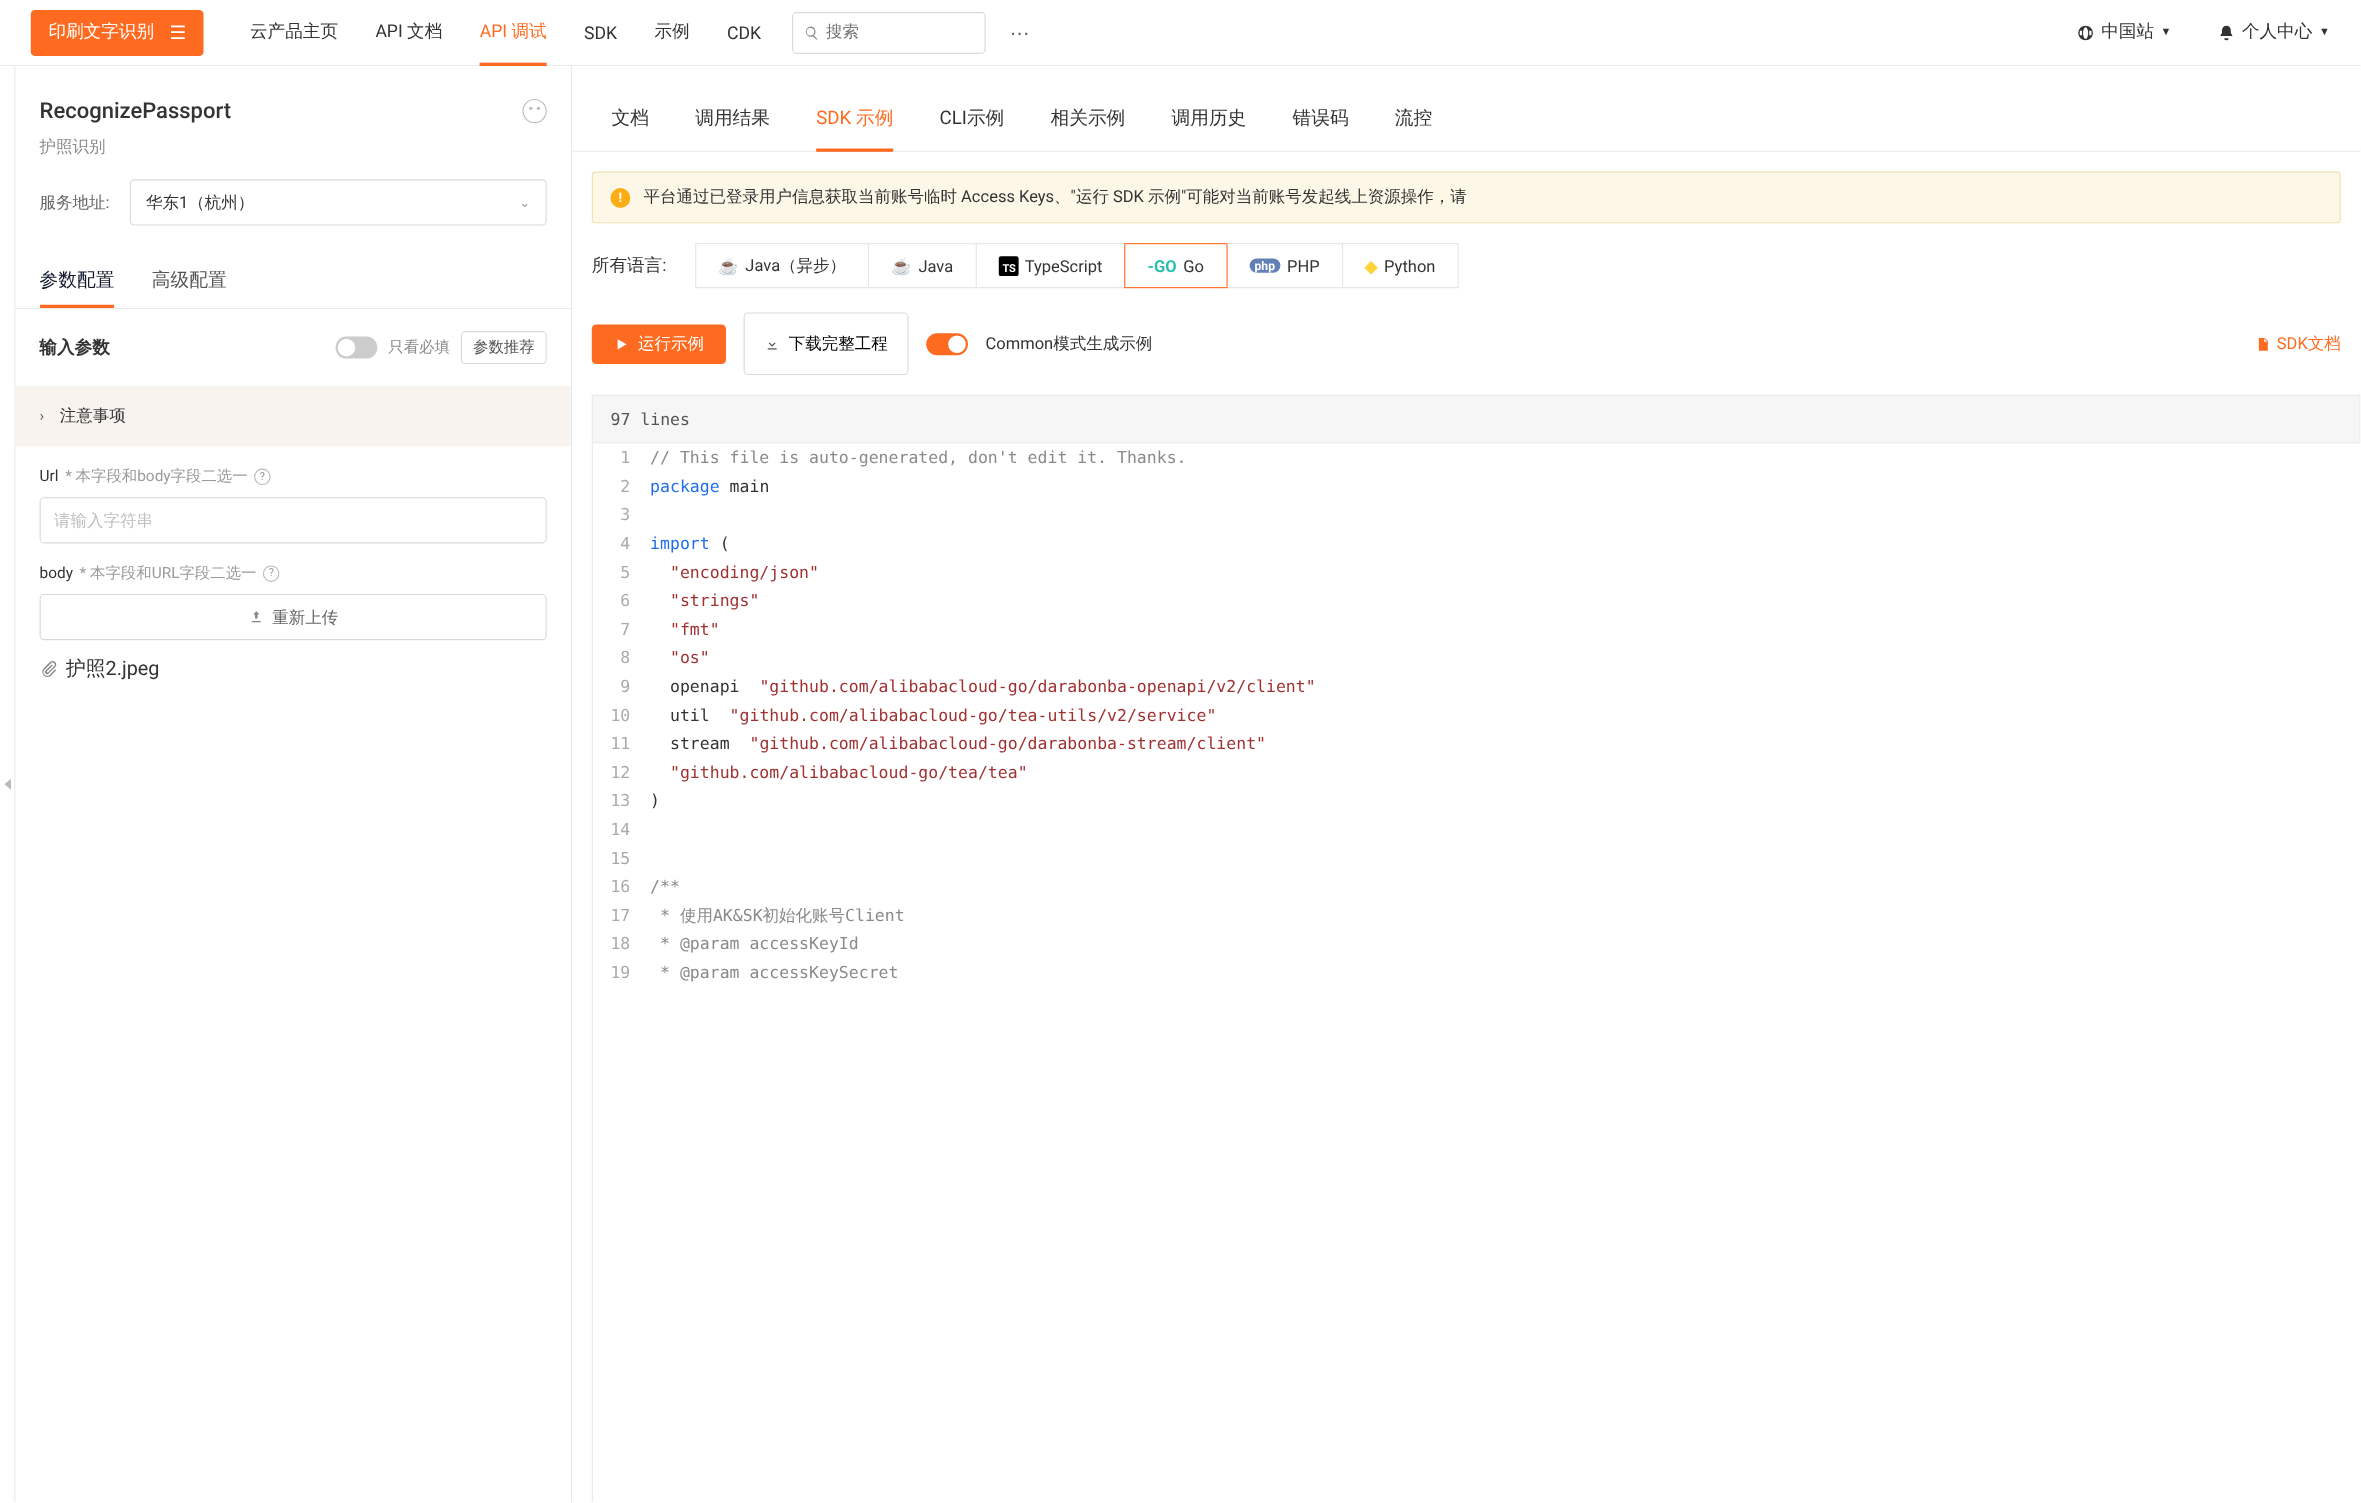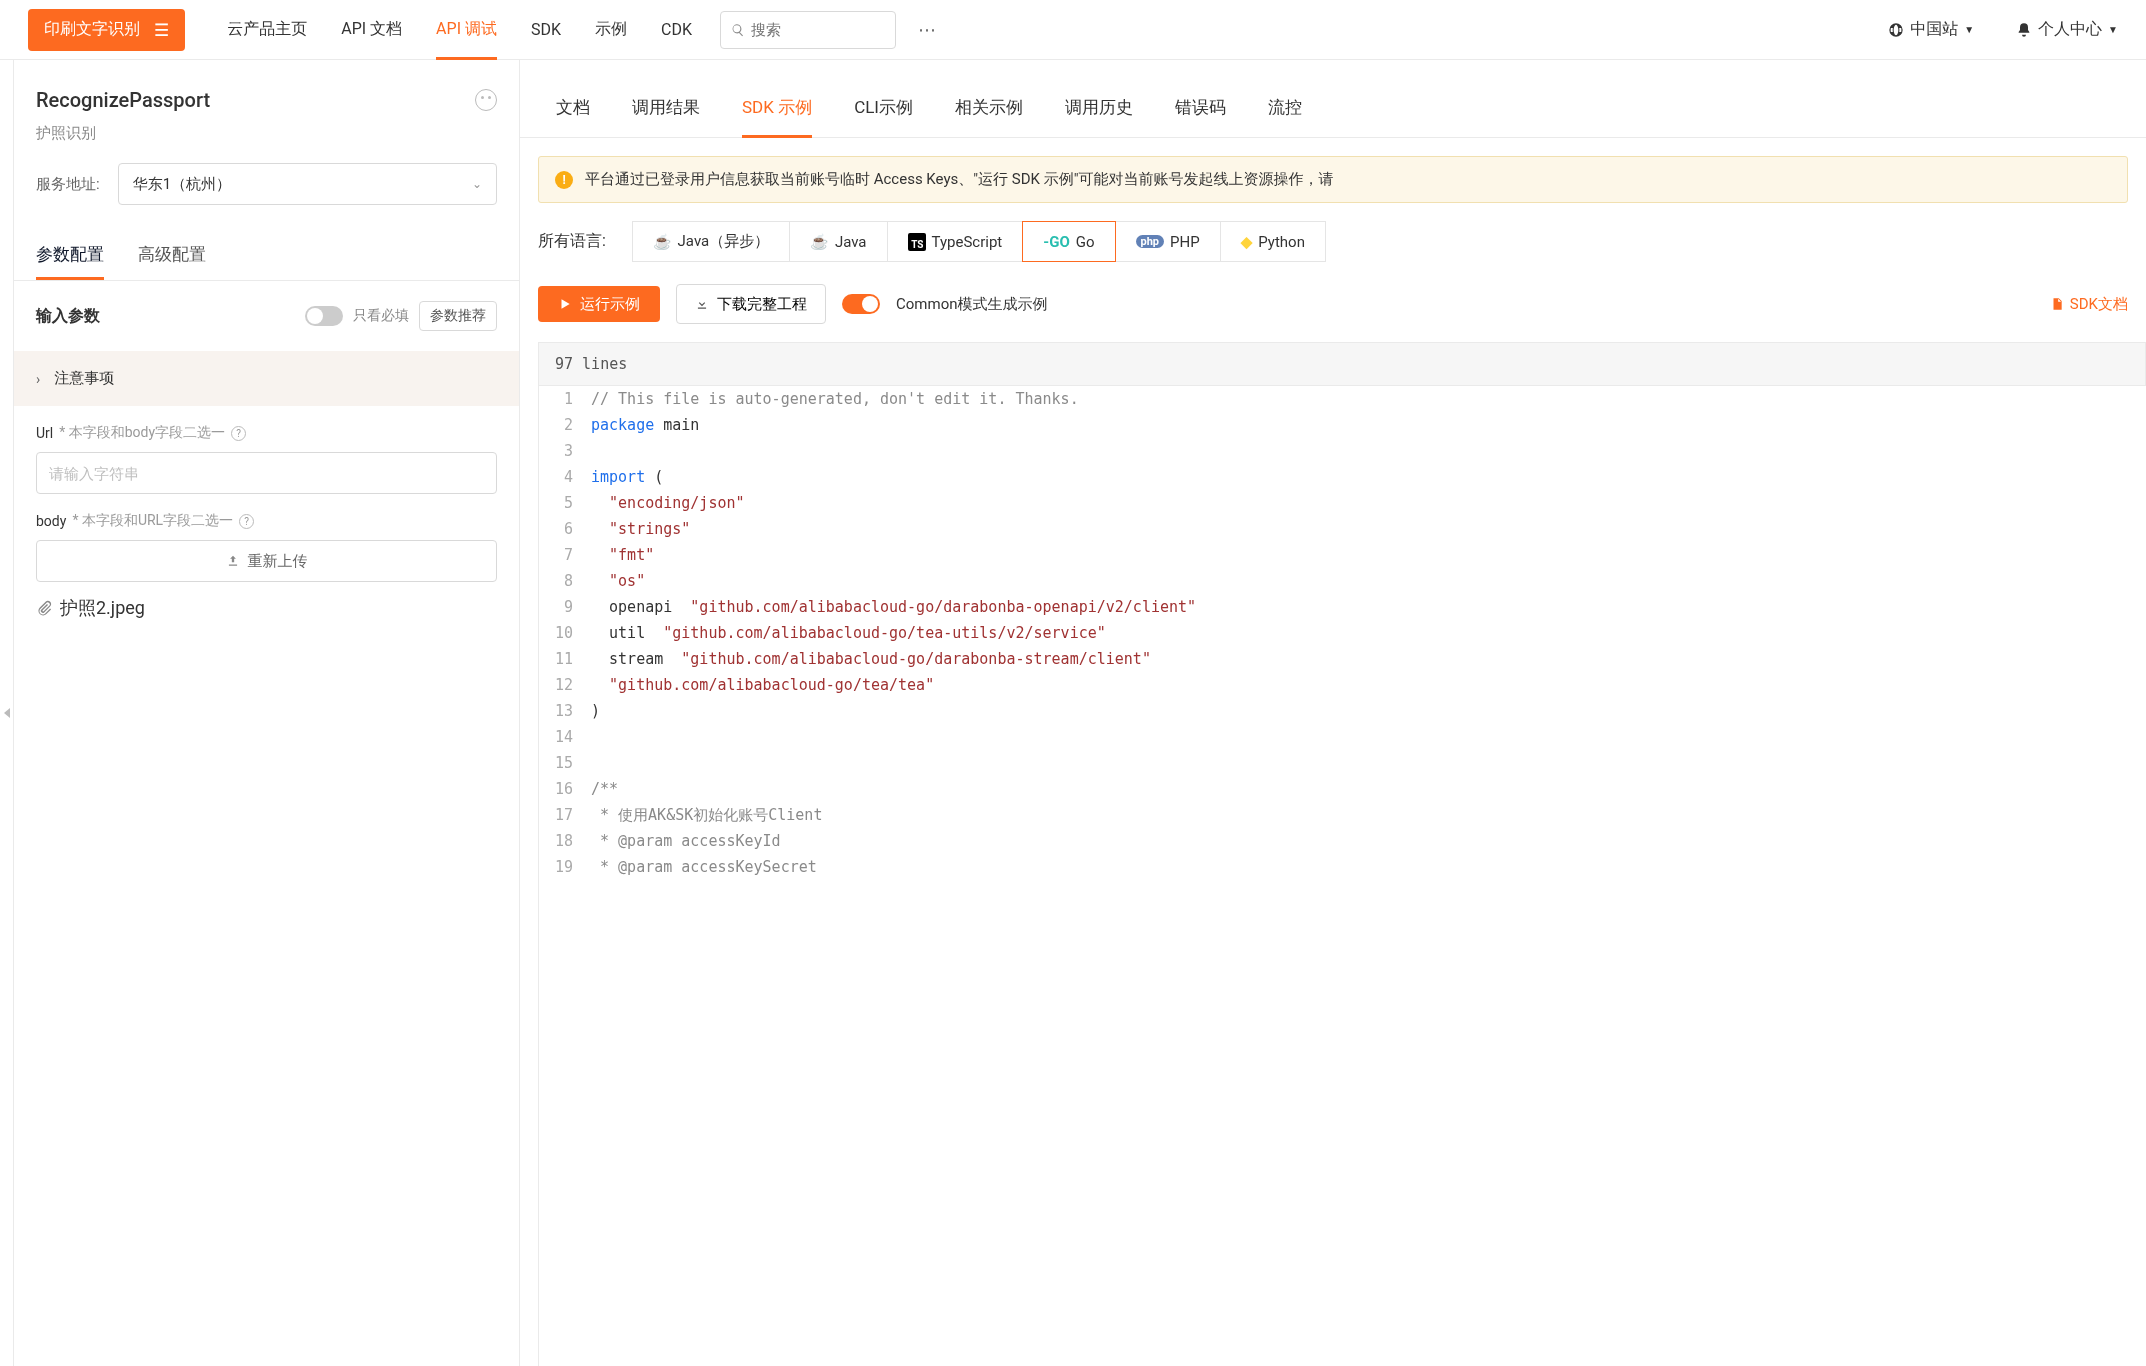--- a/index.html
+++ b/index.html
@@ -21,21 +21,21 @@
     .region-switch svg,.user-center svg{width:16px;height:16px;fill:#333}
     .caret{font-size:10px}
     
     .main{display:flex;height:calc(100vh - 60px)}
     .left-rail{width:14px;background:#fff;border-right:1px solid #eaeaea;display:flex;align-items:center;justify-content:center;cursor:pointer}
     .left-rail::after{content:"";width:0;height:0;border-top:5px solid transparent;border-bottom:5px solid transparent;border-right:6px solid #bbb}
     .left-panel{width:506px;border-right:1px solid #eaeaea;overflow:auto}
     .right-panel{flex:1;min-width:0;overflow:hidden;display:flex;flex-direction:column}
     
     .api-head{padding:28px 22px 20px}
-    .api-title-row{display:flex;align-items:center;justify-content:space-between}
+    .api-title-row{display:flex;align-items:flex-end;justify-content:space-between}
     .api-title{font-size:20px;font-weight:500}
     .face-icon{width:22px;height:22px;border:1.6px solid #bbb;border-radius:50%;position:relative}
     .face-icon::before,.face-icon::after{content:"";position:absolute;width:3px;height:3px;background:#bbb;border-radius:50%;top:6px}
     .face-icon::before{left:5px}.face-icon::after{right:5px}
     .api-sub{color:#8a8a8a;font-size:15px;margin-top:12px}
     .endpoint-row{display:flex;align-items:center;gap:18px;padding:0 22px 24px}
     .endpoint-label{font-size:15px;color:#666}
     .endpoint-select{flex:1;border:1px solid #d9d9d9;border-radius:4px;height:42px;display:flex;align-items:center;justify-content:space-between;padding:0 14px;font-size:15px;cursor:pointer}
     .chev{font-size:12px;color:#999}
     .tab-strip{display:flex;border-bottom:1px solid #eaeaea;padding:0 22px;gap:34px}
@@ -74,21 +74,21 @@
     .lang-chip.active{border:1px solid #fd6a20;border-right:1px solid #fd6a20}
     .lang-chip.active + .lang-chip{border-left:none}
     .lang-ic{display:inline-flex;align-items:center;font-weight:700}
     .java-ic{color:#d44}
     .ts-ic{width:18px;height:18px;background:#000000;color:#fff;font-size:10px;display:inline-flex;align-items:flex-end;justify-content:flex-end;padding:1px 2px;border-radius:2px;font-weight:700}
     .go-ic{color:#29beb0}
     .php-ic{background:#6181b6;color:#fff;border-radius:8px;padding:0 5px;font-size:11px}
     .py-ic{color:#ffd43b}
     .toolbar{display:flex;align-items:center;gap:16px;margin:22px 18px 0}
     .run-btn{background:#fd6a20;color:#fff;border:none;border-radius:4px;height:36px;padding:15px 20px;display:flex;align-items:center;gap:8px;font-size:15px;cursor:pointer}
-    .dl-btn{border:1px solid #d9d9d9;background:#fff;border-radius:4px;height:40px;padding:17px 18px;display:flex;align-items:center;gap:8px;font-size:15px;cursor:pointer}
+    .dl-btn{border:1px solid #d9d9d9;background:#fff;border-radius:4px;height:57px;padding:17px 18px;display:flex;align-items:center;gap:8px;font-size:15px;cursor:pointer}
     .switch-on{width:38px;height:20px;background:#fd6a20;border-radius:10px;position:relative;cursor:pointer}
     .switch-on::after{content:"";position:absolute;width:16px;height:16px;background:#fff;border-radius:50%;top:2px;right:2px}
     .mode-label{font-size:15px}
     .sdk-link{margin-left:auto;color:#fd6a20;display:flex;align-items:center;gap:6px;font-size:15px;cursor:pointer}
     .code-head{background:#f6f6f6;border:1px solid #eaeaea;margin:18px 0 0 18px;padding:12px 16px;font-family:ui-monospace,SFMono-Regular,Menlo,Monaco,Consolas,monospace;font-size:15px;color:#555}
     .code-area{margin-left:18px;border-left:1px solid #eaeaea;font-family:ui-monospace,SFMono-Regular,Menlo,Monaco,Consolas,monospace;font-size:15px;line-height:26px;overflow:auto;flex:1}
     .code-line{display:flex}
     .gutter{width:44px;text-align:right;padding-right:10px;color:#aaa;user-select:none;flex-shrink:0}
     .code-txt{white-space:pre;padding-left:8px}
     .c-cmt{color:#8a8a8a}

